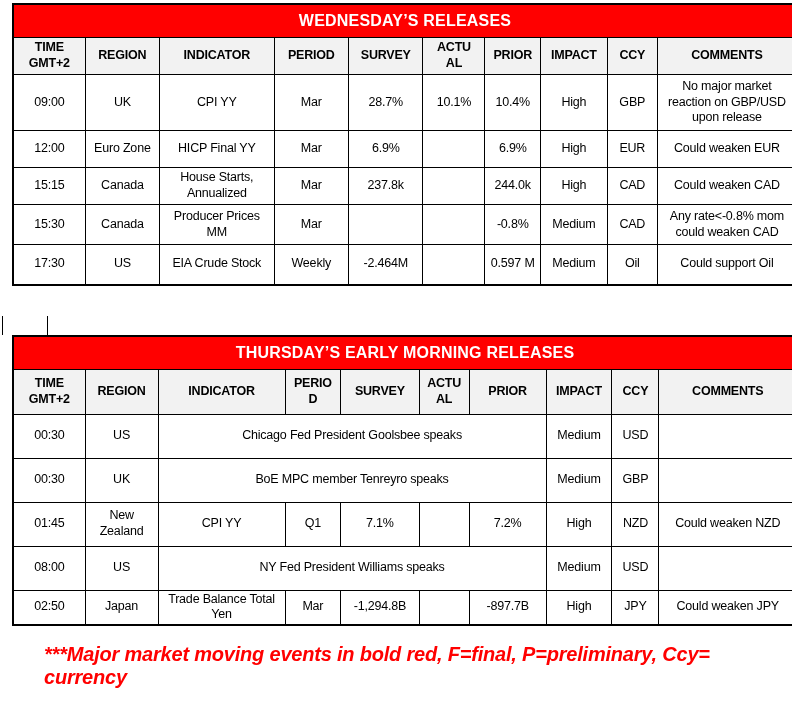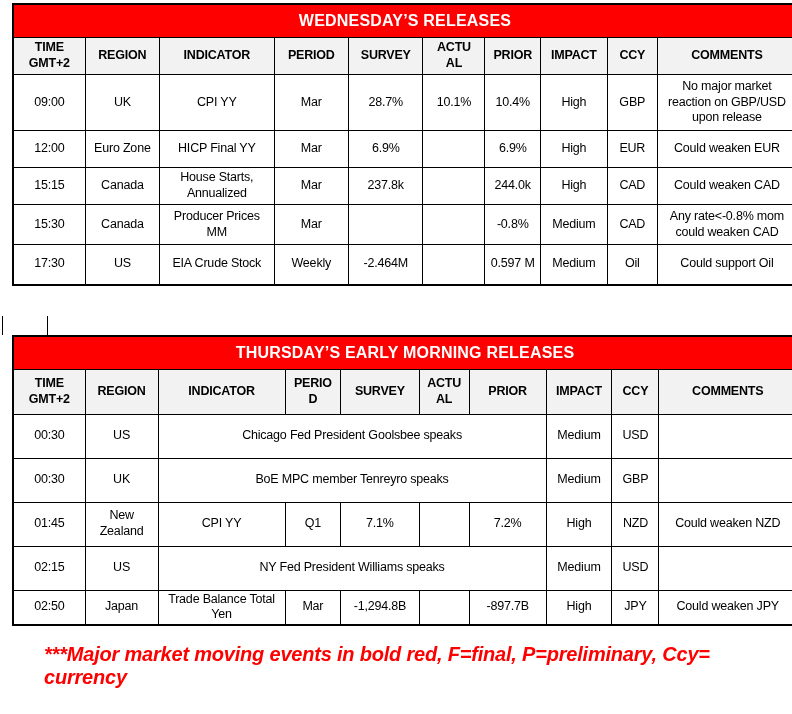--- a/index.html
+++ b/index.html
@@ -196,21 +196,21 @@
         <td>CPI YY</td>
         <td>Q1</td>
         <td>7.1%</td>
         <td></td>
         <td>7.2%</td>
         <td>High</td>
         <td>NZD</td>
         <td>Could weaken NZD</td>
       </tr>
       <tr>
-        <td>02:15</td>
+        <td>08:00</td>
         <td>US</td>
         <td colspan="5">NY Fed President Williams speaks</td>
         <td>Medium</td>
         <td>USD</td>
         <td></td>
       </tr>
       <tr>
         <td>02:50</td>
         <td>Japan</td>
         <td>Trade Balance Total Yen</td>

